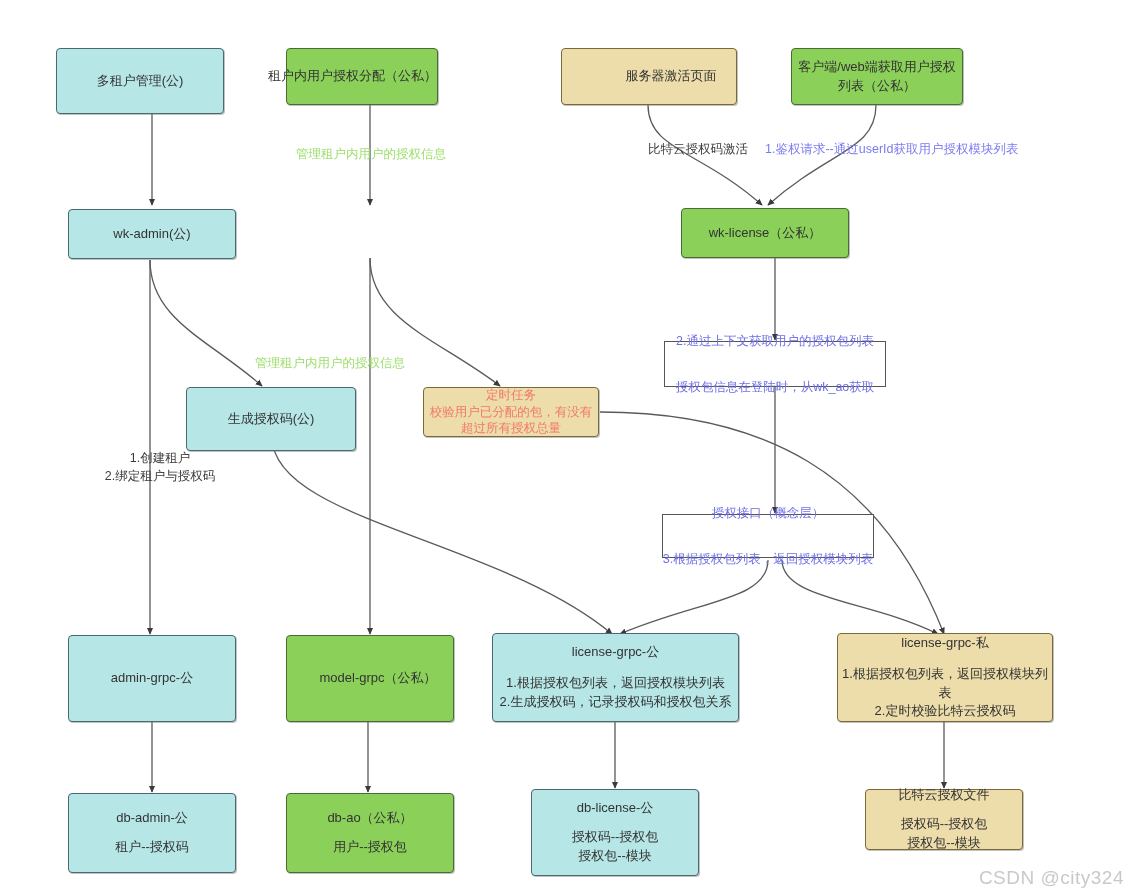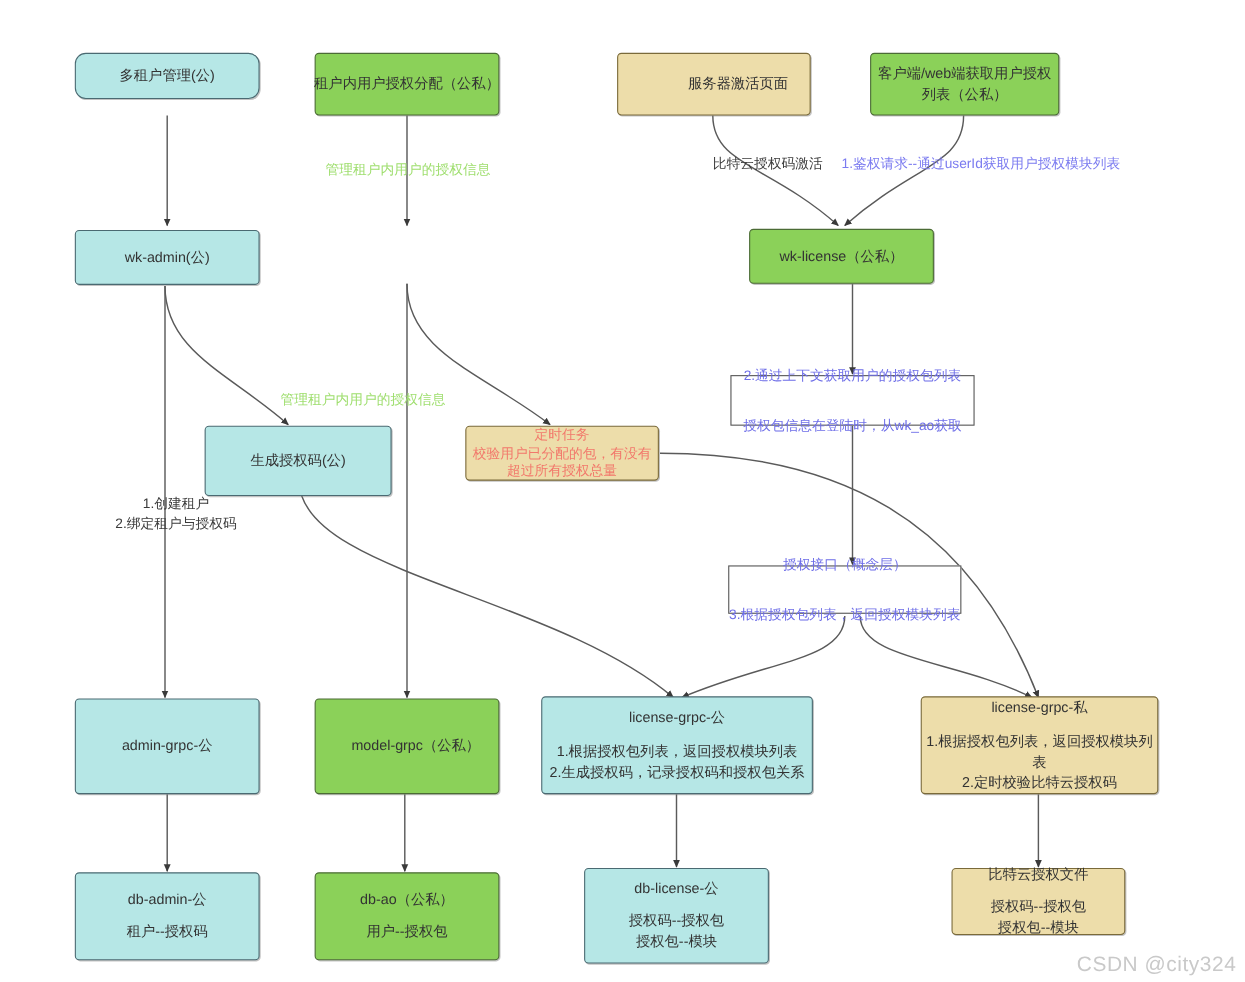--- a/index.html
+++ b/index.html
@@ -130,25 +130,25 @@
       <path d="M 152 722 L 152 792"></path>
 
       <path d="M 368 722 L 368 792"></path>
 
       <path d="M 615 722 L 615 788"></path>
 
       <path d="M 944 722 L 944 788"></path>
     </g>
   </svg>
 
-  <div class="node fill-cyan" style="left:68px; top:48px; width:168px; height:42px;border-radius:10px;">
+  <div class="node fill-cyan" style="left:56px; top:48px; width:168px; height:66px;">
     <span class="title">多租户管理(公)</span>
   </div>
 
-  <div class="node fill-green" style="left:286px; top:48px; width:168px; height:57px;">
+  <div class="node fill-green" style="left:286px; top:48px; width:152px; height:57px;align-items:flex-end;">
     <span class="title">租户内用户授权分配（公私）</span>
   </div>
 
   <div class="node fill-tan" style="left:561px; top:48px; width:176px; height:57px;padding-left:44px;">
     <span class="title">服务器激活页面</span>
   </div>
 
   <div class="node fill-green" style="left:791px; top:48px; width:172px; height:57px;">
     <span class="title" style="white-space:pre-line;">客户端/web端获取用户授权
 列表（公私）</span>

